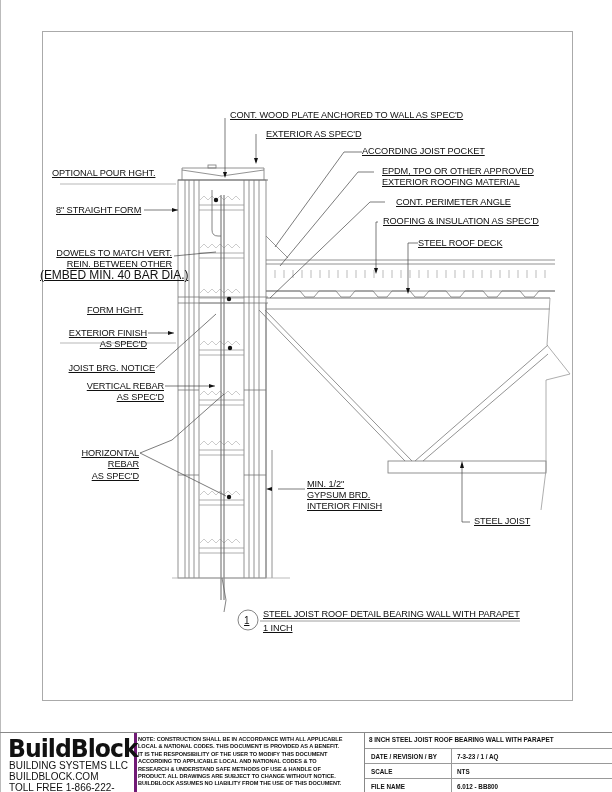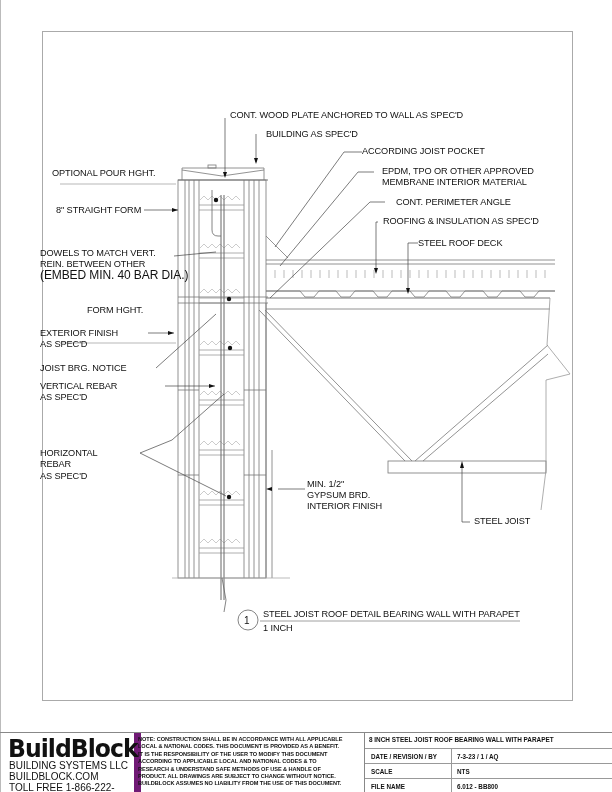--- a/index.html
+++ b/index.html
@@ -1,23 +1,23 @@
 <!DOCTYPE html>
 <html><head>
 <meta charset="utf-8">
 <style>
   html,body{margin:0;padding:0;background:#fff;}
   body{width:612px;height:792px;position:relative;overflow:hidden;font-family:"Liberation Sans",sans-serif;color:#111;}
   .sheet-edge{position:absolute;left:0;top:0;width:1px;height:792px;background:#bbb;}
   .frame{position:absolute;left:42px;top:31px;width:531px;height:670px;border:1px solid #aaa;box-sizing:border-box;}
   svg.drawing{position:absolute;left:0;top:0;}
-  .lbl{position:absolute;font-size:9.2px;line-height:11px;white-space:nowrap;letter-spacing:-0.1px;}
-  .r{text-align:left;}
+  .lbl{position:absolute;font-size:9.2px;line-height:11px;white-space:nowrap;letter-spacing:-0.1px;text-decoration:underline;}
+  .r{text-align:right;}
   .title-block{position:absolute;left:0;top:732px;width:612px;height:60px;border-top:1px solid #888;}
-  .tb-logo{position:absolute;left:0;top:0;width:134px;height:60px;border-right:7px solid #701a75;}
+  .tb-logo{position:absolute;left:0;top:0;width:134px;height:60px;border-right:3px solid #701a75;}
   .tb-brand{position:absolute;left:8px;top:2px;font-size:24px;font-weight:bold;font-family:"DejaVu Sans",sans-serif;letter-spacing:-1px;transform:scaleX(0.98);transform-origin:left;}
   .tb-line{position:absolute;left:9px;font-size:10px;line-height:12px;}
   .tb-note{position:absolute;left:138px;top:3px;width:224px;font-size:5.6px;line-height:7.4px;font-weight:bold;letter-spacing:-0.05px;}
   .tb-right{position:absolute;left:364px;top:0;width:248px;height:60px;border-left:1px solid #888;}
   .tb-title{position:absolute;left:4px;top:3px;font-size:6.4px;font-weight:bold;}
   .tb-row{position:absolute;left:0;width:248px;height:15px;border-top:1px solid #999;}
   .tb-k{position:absolute;left:6px;top:4px;font-size:6.3px;font-weight:bold;}
   .tb-v{position:absolute;left:92px;top:4px;font-size:6.3px;font-weight:bold;}
   .tb-div{position:absolute;left:86px;top:0;width:1px;height:15px;background:#999;}
 </style>
@@ -170,24 +170,24 @@
 <div class="lbl r" style="left:40px;top:328px;width:107px">EXTERIOR FINISH</div>
 <div class="lbl r" style="left:40px;top:339px;width:107px">AS SPEC'D</div>
 <div class="lbl r" style="left:40px;top:363px;width:115px">JOIST BRG. NOTICE</div>
 <div class="lbl r" style="left:40px;top:381px;width:124px">VERTICAL REBAR</div>
 <div class="lbl r" style="left:40px;top:392px;width:124px">AS SPEC'D</div>
 <div class="lbl r" style="left:40px;top:448px;width:99px">HORIZONTAL</div>
 <div class="lbl r" style="left:40px;top:459px;width:99px">REBAR</div>
 <div class="lbl r" style="left:40px;top:471px;width:99px">AS SPEC'D</div>
 
 <div class="lbl" style="left:230px;top:110px">CONT. WOOD PLATE ANCHORED TO WALL AS SPEC'D</div>
-<div class="lbl" style="left:266px;top:129px">BUILDING AS SPEC'D</div>
+<div class="lbl" style="left:266px;top:129px">EXTERIOR AS SPEC'D</div>
 <div class="lbl" style="left:362px;top:146px">ACCORDING JOIST POCKET</div>
 <div class="lbl" style="left:382px;top:166px">EPDM, TPO OR OTHER APPROVED</div>
-<div class="lbl" style="left:382px;top:177px">MEMBRANE INTERIOR MATERIAL</div>
+<div class="lbl" style="left:382px;top:177px">EXTERIOR ROOFING MATERIAL</div>
 <div class="lbl" style="left:396px;top:197px">CONT. PERIMETER ANGLE</div>
 <div class="lbl" style="left:383px;top:216px">ROOFING &amp; INSULATION AS SPEC'D</div>
 <div class="lbl" style="left:418px;top:238px">STEEL ROOF DECK</div>
 <div class="lbl" style="left:307px;top:479px">MIN. 1/2"</div>
 <div class="lbl" style="left:307px;top:490px">GYPSUM BRD.</div>
 <div class="lbl" style="left:307px;top:501px">INTERIOR FINISH</div>
 <div class="lbl" style="left:474px;top:516px">STEEL JOIST</div>
 
 <div class="lbl" style="left:244px;top:615px;font-size:10px">1</div>
 <div class="lbl" style="left:263px;top:609px">STEEL JOIST ROOF DETAIL BEARING WALL WITH PARAPET</div>

